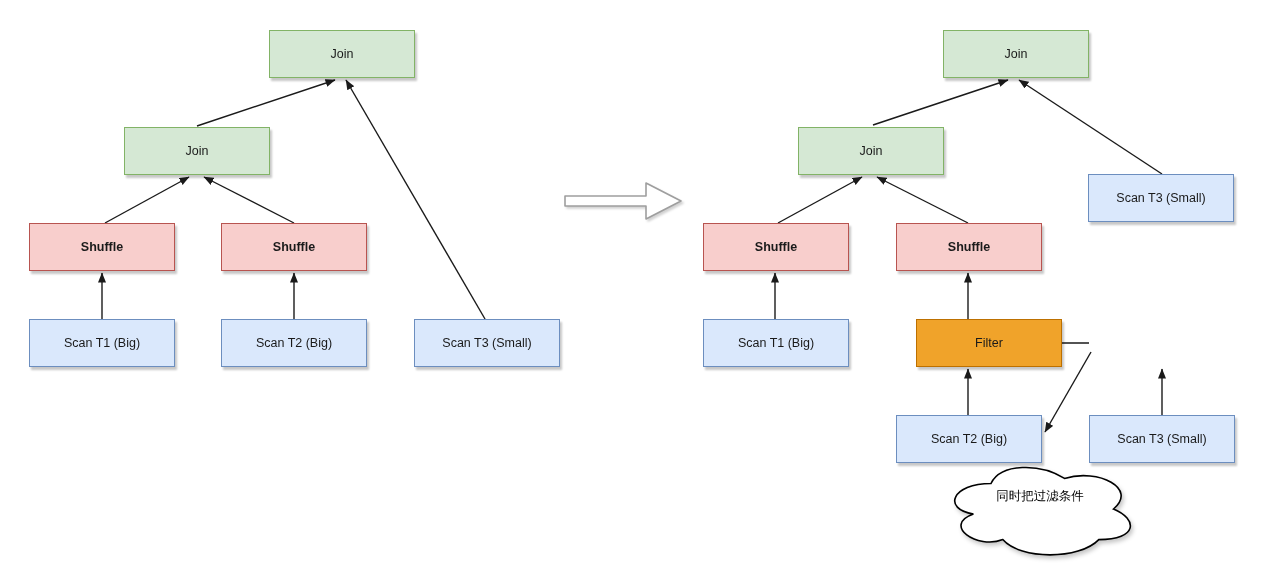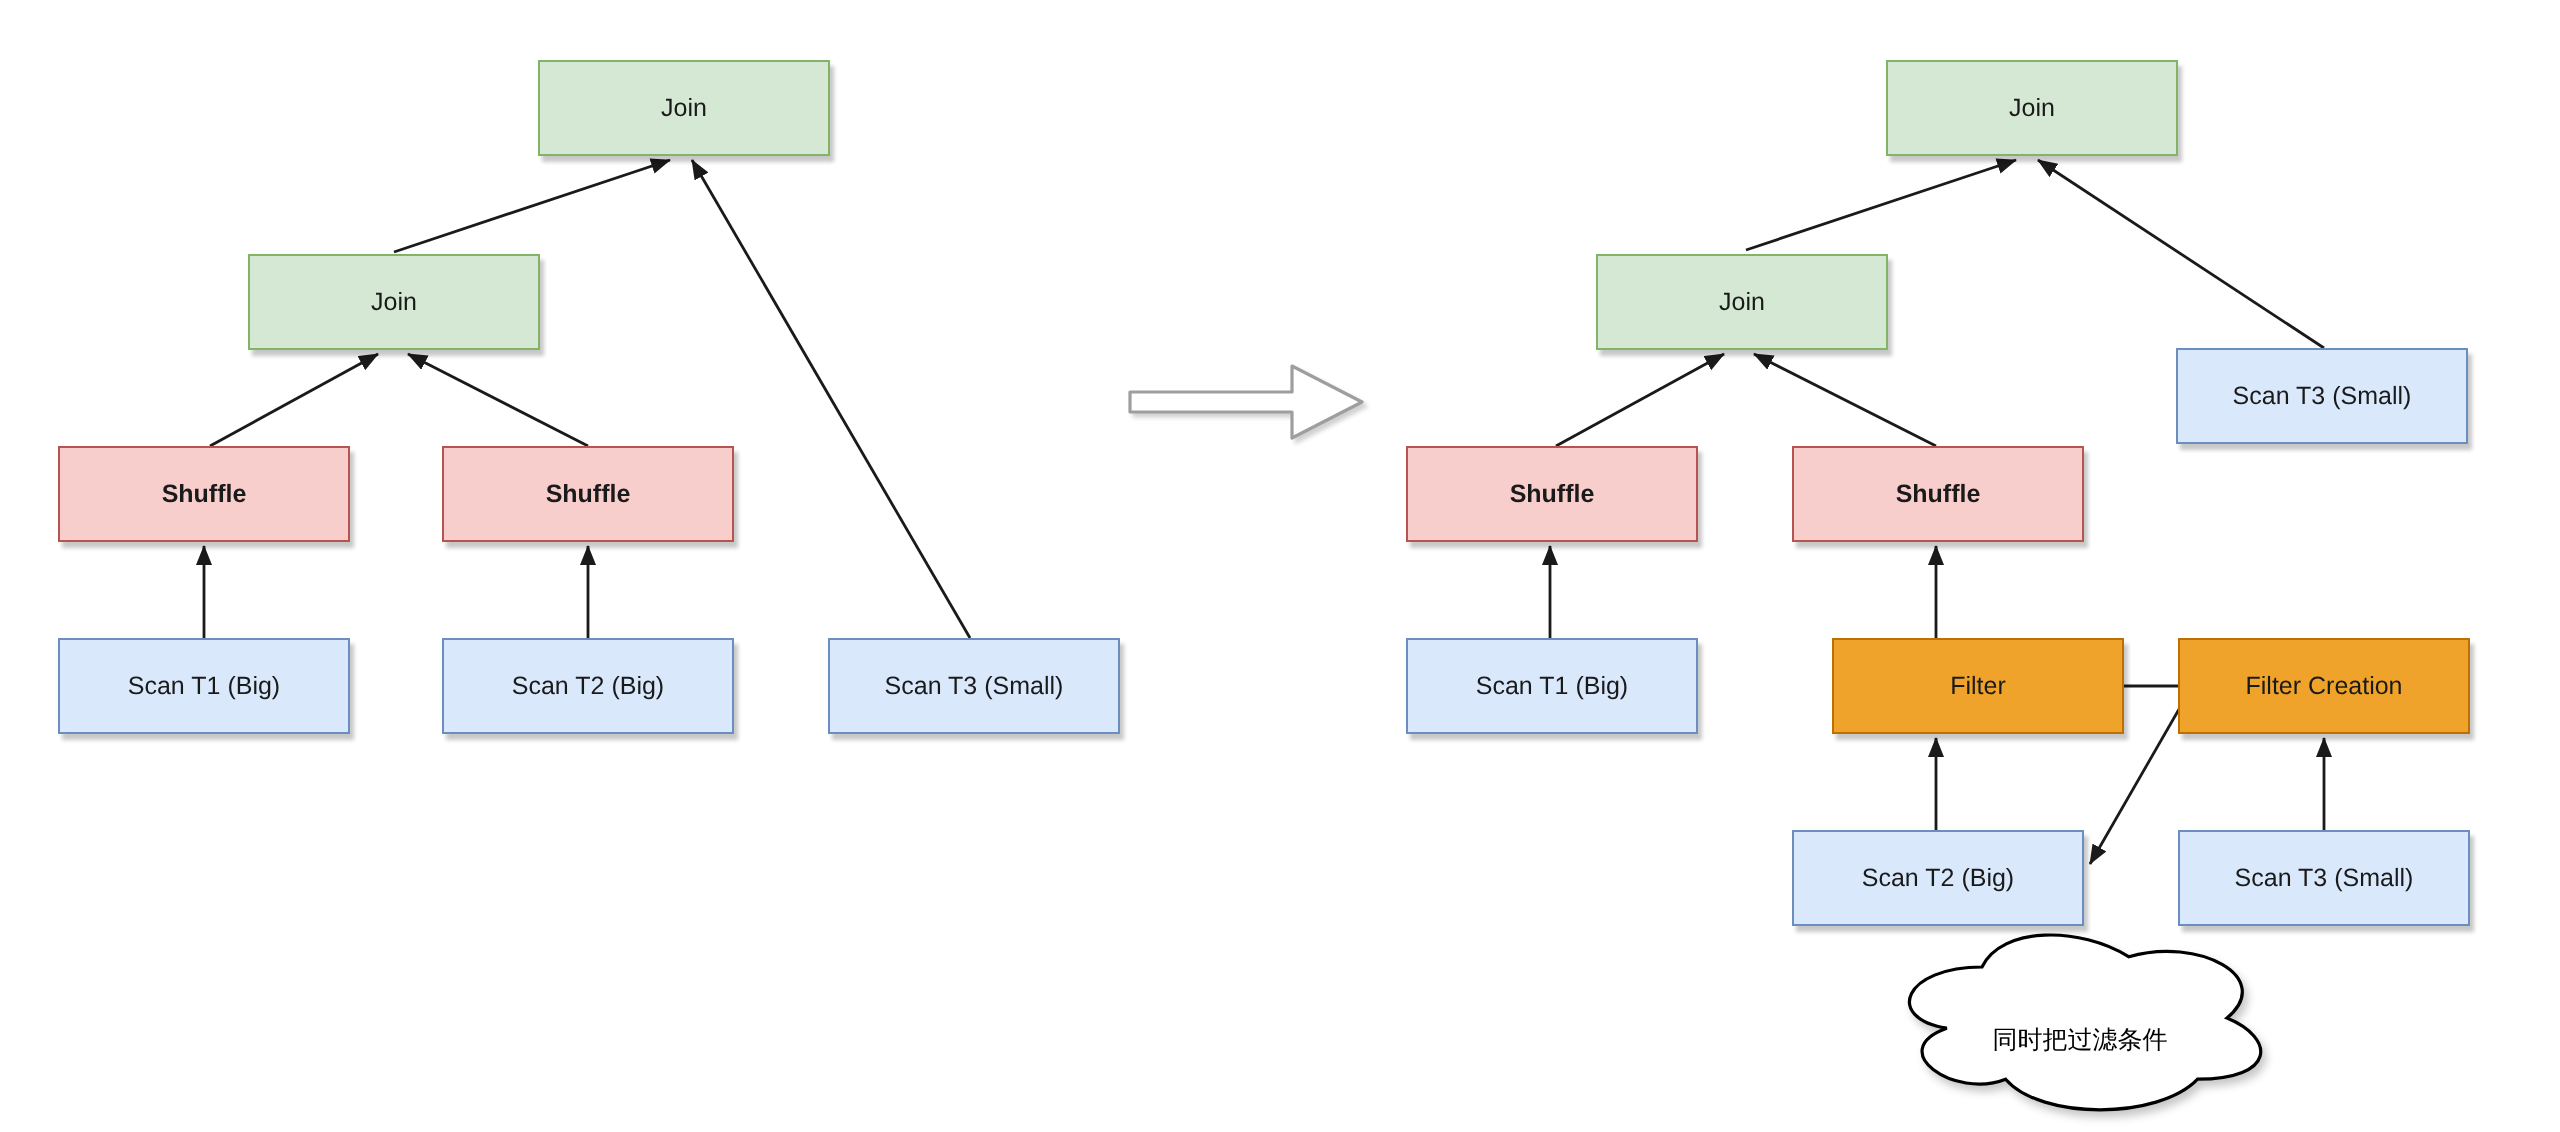--- a/index.html
+++ b/index.html
@@ -12,21 +12,21 @@
     overflow: hidden;
   }
   svg.layer {
     position: absolute;
     left: 0; top: 0;
     width: 1280px; height: 566px;
   }
   .edges-layer  { z-index: 1; }
   .nodes-layer  { position: absolute; left: 0; top: 0; width: 1280px; height: 566px; z-index: 2; pointer-events: none; }
   .cloud-layer  { z-index: 3; }
-  .callout-text { z-index: 4; margin-top: 24px; }
+  .callout-text { z-index: 4; }
 
   .node {
     position: absolute;
     width: 146px;
     height: 48px;
     box-sizing: border-box;
     border: 1px solid #000;
     display: flex;
     align-items: center;
     justify-content: center;
@@ -117,21 +117,20 @@
     <div class="node blue" style="left:221px; top:319px;">Scan T2 (Big)</div>
     <div class="node blue" style="left:414px; top:319px;">Scan T3 (Small)</div>
 
     <div class="node green" style="left:943px;  top:30px;">Join</div>
     <div class="node green" style="left:798px;  top:127px;">Join</div>
     <div class="node blue" style="left:1088px; top:174px;">Scan T3 (Small)</div>
     <div class="node pink" style="left:703px;  top:223px;">Shuffle</div>
     <div class="node pink" style="left:896px;  top:223px;">Shuffle</div>
     <div class="node blue" style="left:703px;  top:319px;">Scan T1 (Big)</div>
     <div class="node orange" style="left:896px;  top:319px;margin-left:20px;">Filter</div>
-    <div class="node orange" style="left:1089px; top:319px;">Filter Creation</div>
     <div class="node blue" style="left:896px;  top:415px;">Scan T2 (Big)</div>
     <div class="node blue" style="left:1089px; top:415px;">Scan T3 (Small)</div>
   </div>
 
   <svg class="layer cloud-layer" viewBox="0 0 1280 566">
     <path class="cloud-shape" d="M 991,483.5
              C 951.8,483.5 942,509 973.4,514.1
              C 942,525.3 977.3,549.8 1002.8,539.6
              C 1020.4,560 1079.2,560 1098.8,539.6
              C 1138,539.6 1138,519.2 1113.5,509

